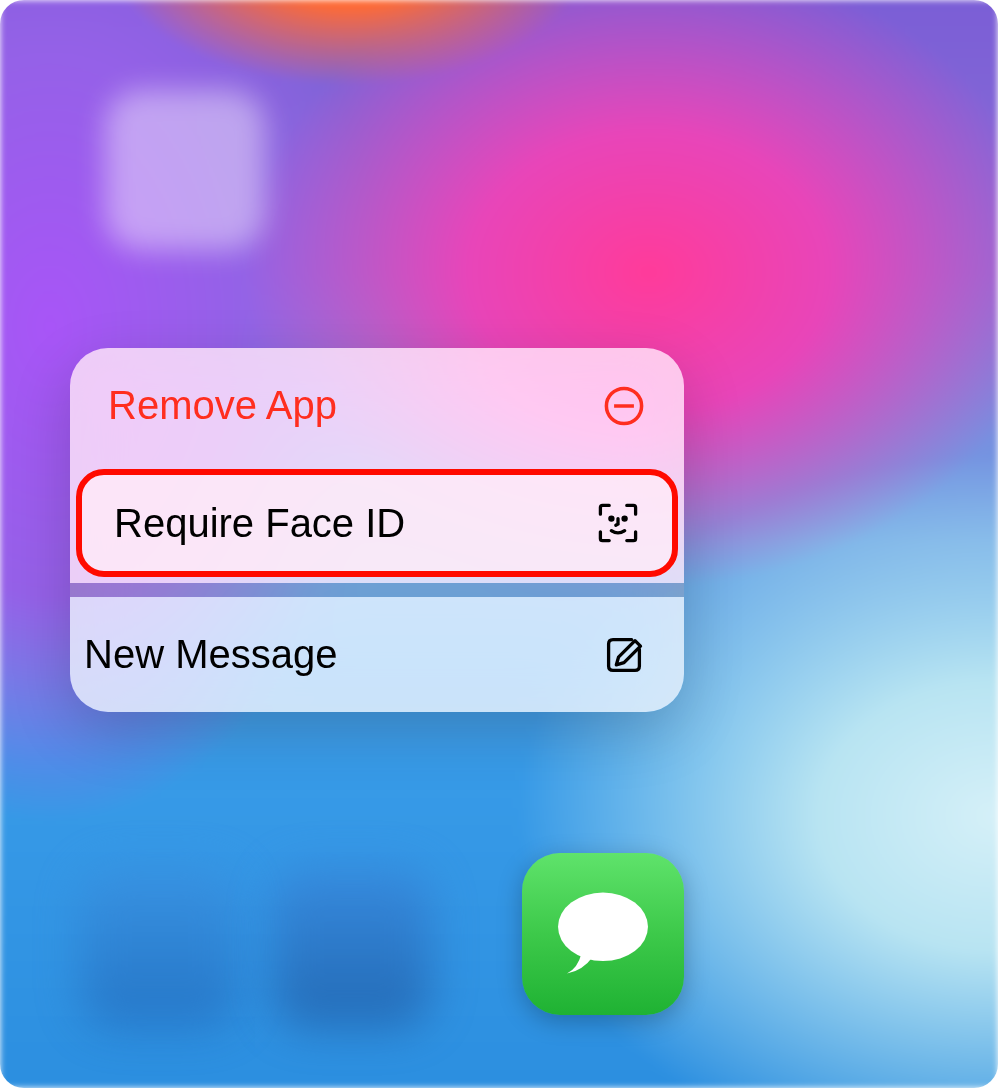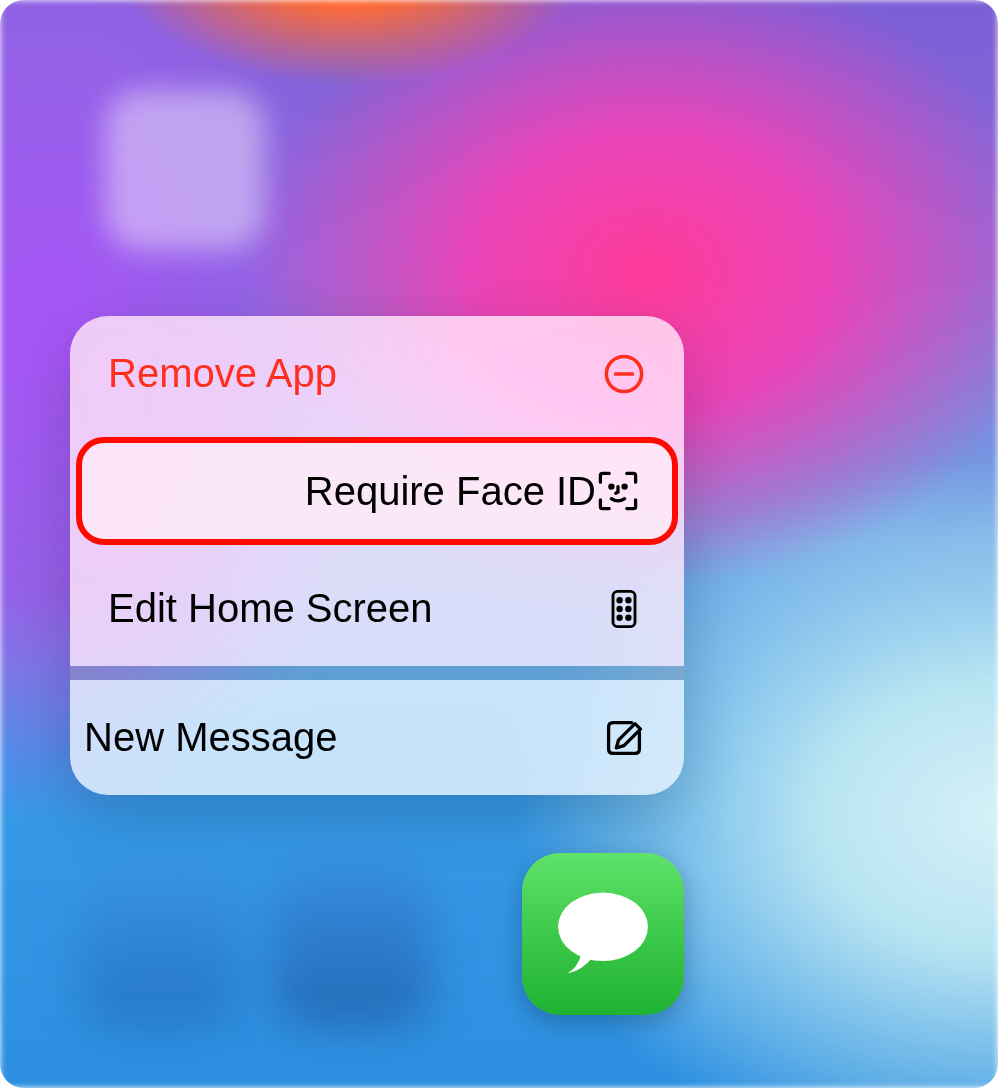--- a/index.html
+++ b/index.html
@@ -58,21 +58,21 @@
       border-radius: 36px;
       filter: blur(22px);
       opacity: 0.55;
     }
     .dock-blur-icon.a { background: linear-gradient(180deg, #3d8fe0, #1e5fb0); }
     .dock-blur-icon.b { background: linear-gradient(180deg, #3a80d8, #1a4a90); }
 
     .context-menu {
       position: absolute;
       left: 70px;
-      top: 316px;
+      top: 348px;
       width: 614px;
       border-radius: 38px;
       overflow: hidden;
       backdrop-filter: blur(30px) saturate(1.4);
       -webkit-backdrop-filter: blur(30px) saturate(1.4);
       box-shadow: 0 20px 60px rgba(0,0,0,0.18);
     }
 
     .menu-item {
       display: flex;
@@ -98,21 +98,20 @@
     .menu-item.destructive {
       color: #ff2e1f;
     }
 
     .menu-item.highlighted {
       border: 6px solid #ff0a00;
       border-radius: 28px;
       margin: 4px 6px;
       padding: 0 32px;
       height: 108px;
-      justify-content: flex-end;
     }
 
     .icon-slot {
       width: 44px;
       height: 44px;
       display: flex;
       align-items: center;
       justify-content: center;
     }
 
@@ -175,34 +174,20 @@
           <path d="M12 36 H6 Q4 36 4 34 V28"></path>
           <circle cx="14" cy="16" r="1.4" fill="#000"></circle>
           <circle cx="26" cy="16" r="1.4" fill="#000"></circle>
           <path d="M20 16 V21 L18 22"></path>
           <path d="M14 27 Q20 31 26 27"></path>
         </svg>
       </span>
     </div>
   </div>
 
-  <div class="menu-item menu-section-top">
-    <span>Edit Home Screen</span>
-    <span class="icon-slot">
-      <svg viewBox="0 0 40 40" fill="none" stroke="#000" stroke-width="2.6">
-        <rect x="10" y="4" width="20" height="32" rx="4"></rect>
-        <circle cx="16" cy="12" r="1.6" fill="#000"></circle>
-        <circle cx="24" cy="12" r="1.6" fill="#000"></circle>
-        <circle cx="16" cy="20" r="1.6" fill="#000"></circle>
-        <circle cx="24" cy="20" r="1.6" fill="#000"></circle>
-        <circle cx="16" cy="28" r="1.6" fill="#000"></circle>
-        <circle cx="24" cy="28" r="1.6" fill="#000"></circle>
-      </svg>
-    </span>
-  </div>
 
   <div class="section-gap"></div>
 
   <div class="menu-item menu-section-bottom">
     <span>New Message</span>
     <span class="icon-slot">
       <svg viewBox="0 0 40 40" fill="none" stroke="#000" stroke-width="3" stroke-linecap="round" stroke-linejoin="round">
         <path d="M30 7 L35 12 L20 27 L13 29 L15 22 Z"></path>
         <path d="M27 6 H10 Q6 6 6 10 V30 Q6 34 10 34 H30 Q34 34 34 30 V15"></path>
       </svg>

